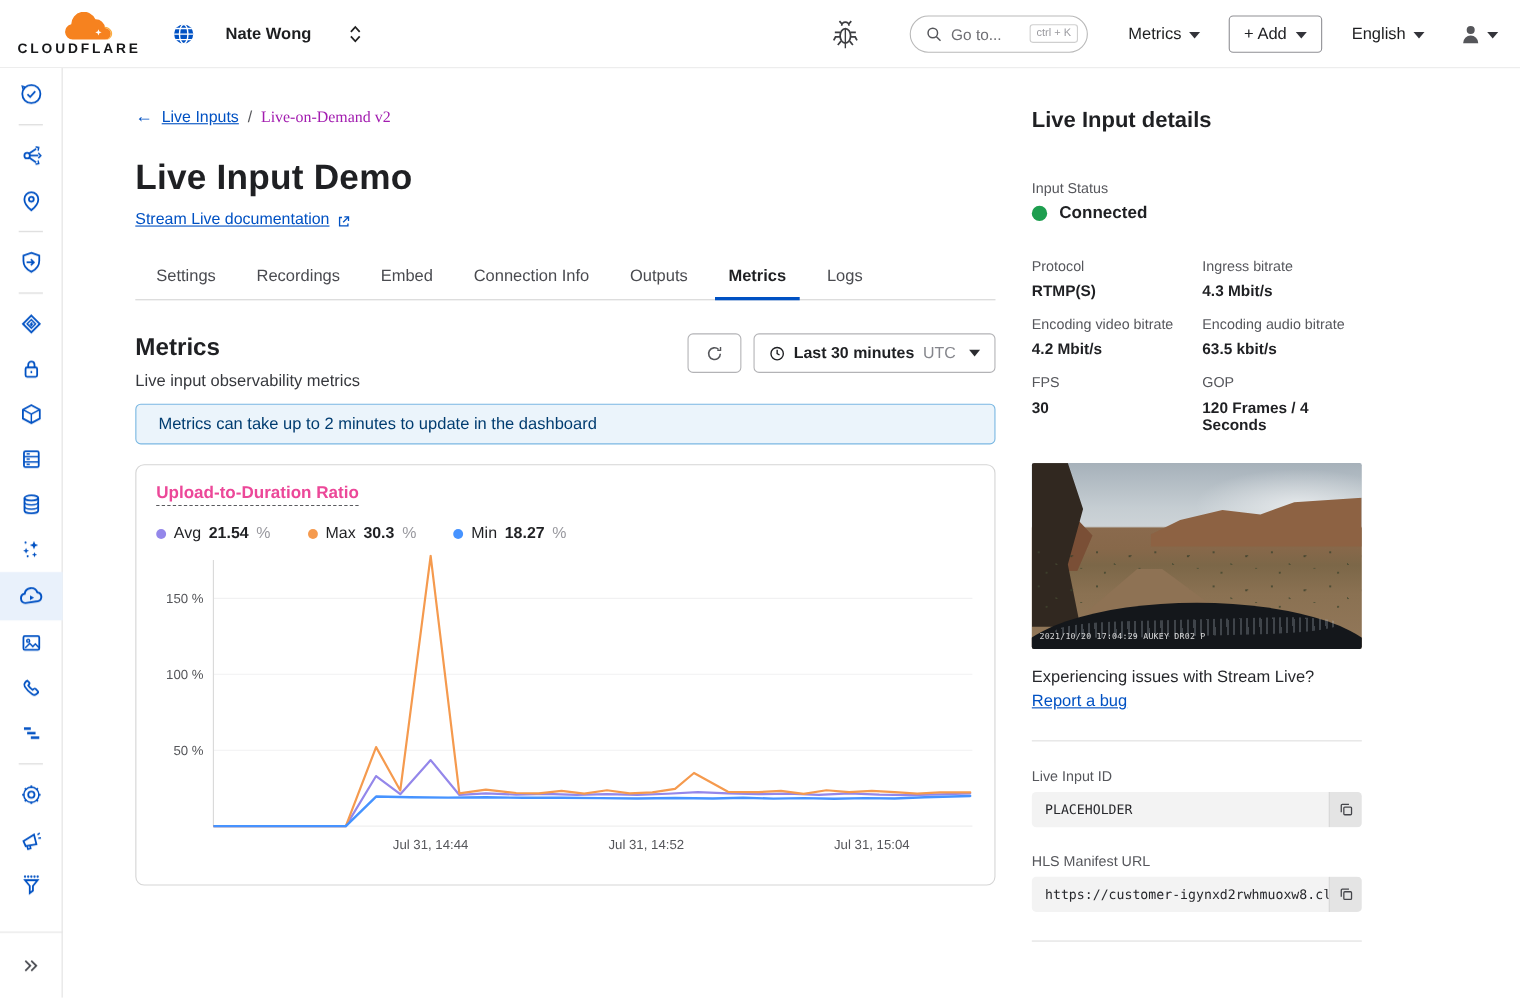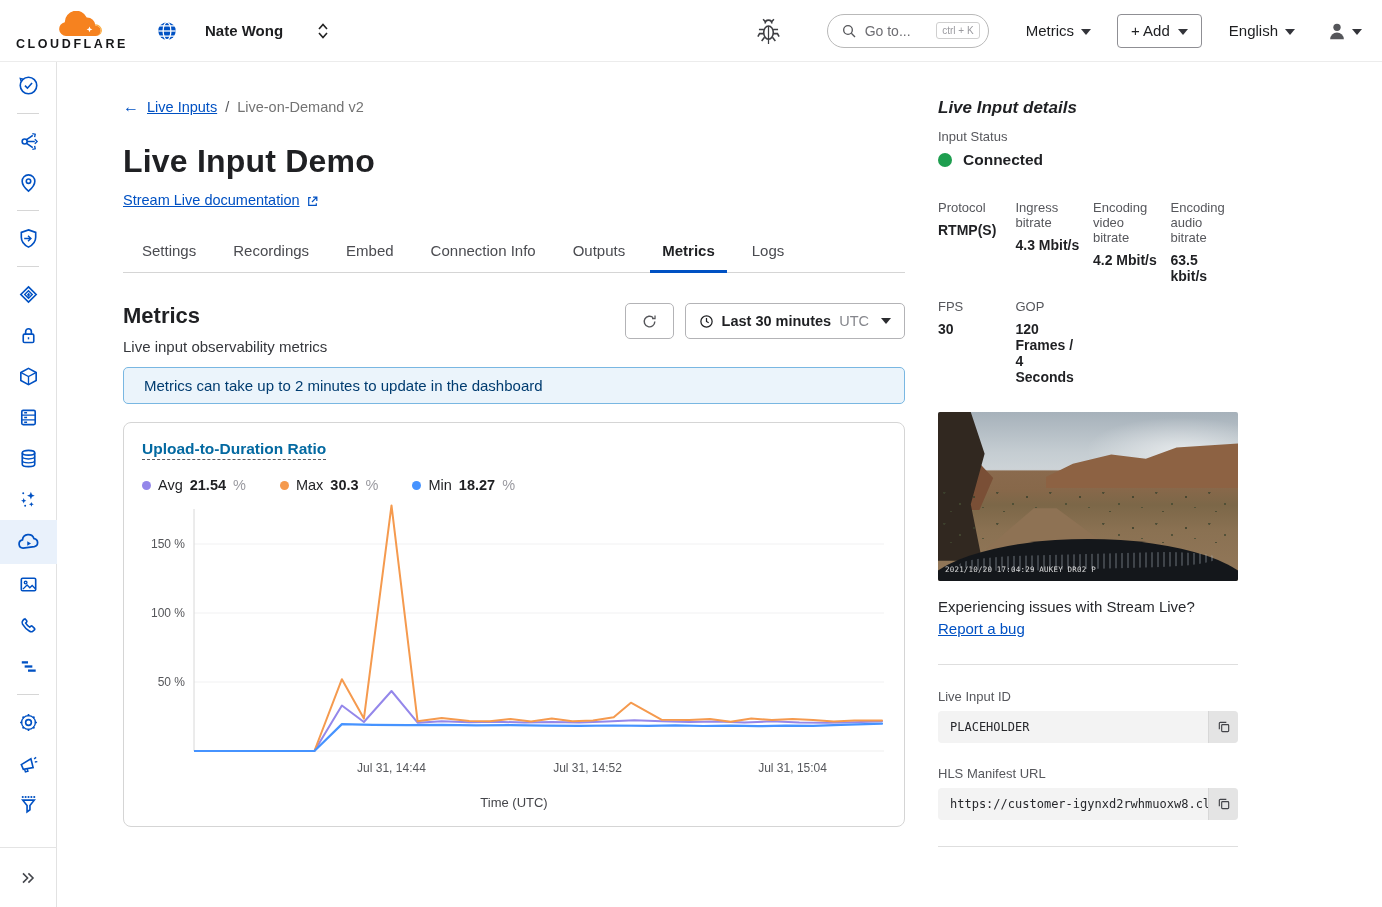--- a/index.html
+++ b/index.html
@@ -43,21 +43,21 @@
   
   .main { margin-left:57px; padding:36px 44px 0 66px; display:flex; gap:33px; }
   .left-col { width:782px; flex:none; }
   .right-col { width:300px; flex:none; padding-top:0; }
 
   
   .breadcrumb { display:flex; align-items:center; gap:8px; font-size:14.5px; }
   .back-arrow { color:var(--accent); font-size:16px; }
   .bc-link { color:var(--accent); text-decoration:underline; cursor:pointer; }
   .bc-sep { color:#55565a; }
-  .bc-current { color:#737373; }
+  .bc-current { color:#a21caf;font-family:Liberation Serif, serif; }
   h1.page-title { font-size:32px; font-weight:700; color:#1f2023; margin:27px 0 11px; letter-spacing:.2px; }
   .doc-link { display:inline-flex; align-items:flex-end; gap:6px; font-size:14.5px;
     color:var(--accent); text-decoration:underline; cursor:pointer; }
 
   
   .tabs { display:flex; gap:37px; margin-top:23px; padding-left:19px; border-bottom:1px solid #d5d5d5; }
   .tab { position:relative; padding:10px 0 13px; font-size:15px; color:#4a4b50; cursor:pointer; white-space:nowrap; }
   .tab.active { font-weight:700; color:#1f2023; }
   .tab.active::after { content:''; position:absolute; left:-12px; right:-12px; bottom:-1px;
     height:3px; background:var(--accent); }
@@ -75,37 +75,37 @@
   .range-tz { font-size:14.5px; color:#85868c; }
   .range-caret { width:0; height:0; border-left:5.5px solid transparent; border-right:5.5px solid transparent;
     border-top:6.5px solid #2b2c30; margin-left:4px; }
 
   
   .banner { margin-top:12px; border-radius:5px; padding:9px 20px; font-size:15px;
     background:var(--banner-bg); border:1px solid var(--banner-border); color:var(--banner-text); }
 
   
   .card { margin-top:18px; border:1px solid #d5d5d5; border-radius:8px; padding:17px 18px 10px; }
-  .card-title { font-size:15.5px; font-weight:700; color:#0369a1; }
+  .card-title { font-size:15.5px; font-weight:700; color:#ec4899; }
   .card-title span { border-bottom:1px dashed #595a5e; padding-bottom:2px; }
   .legend { display:flex; gap:34px; margin-top:19px; align-items:center; }
   .legend-item { display:flex; align-items:center; gap:7px; font-size:14.5px; color:#1f2023; }
   .legend-dot { width:9px; height:9px; border-radius:50%; flex:none; }
   .legend-val { font-weight:700; }
   .legend-unit { color:#9a9aa0; }
   .chart-wrap { margin-top:8px; }
   .axis-title { text-align:center; font-size:13px; color:#44454a; padding:2px 0 6px; }
 
   
-  .panel-h { font-size:17px; font-weight:700; color:#1f2023; margin-bottom:11px;font-style:italic; }
+  .panel-h { font-size:20px; font-weight:700; color:#1f2023; margin-bottom:42px; }
   .f-label { font-size:13px; color:#56575c; margin-bottom:7px; }
   .status-row { display:flex; align-items:center; gap:11px; margin-bottom:31px; }
   .status-dot { width:14px; height:14px; border-radius:50%; background:var(--status-green); }
   .status-text { font-size:15.5px; font-weight:700; color:#1f2023; }
-  .detail-grid { display:grid; grid-template-columns:1fr 1fr 1fr 1fr; row-gap:15px; column-gap:10px; }
+  .detail-grid { display:grid; grid-template-columns:1fr 1fr; row-gap:15px; column-gap:10px; }
   .f-value { font-size:14px; font-weight:700; color:#1f2023; }
 
   .thumb { position:relative; width:300px; height:169px; overflow:hidden; border-radius:2px; margin-top:27px;
     background:linear-gradient(180deg,#a6b1ba 0%,#c5cdd2 24%,#cdd3d7 34%,#8a6a4d 35%,#87684a 46%,#7c6748 55%,#8a7152 70%,#93785a 100%);text-align:right; }
   .thumb .sky-light { position:absolute; top:0; right:0; width:55%; height:32%;
     background:radial-gradient(130px 45px at 65% 70%, rgba(255,255,255,.55), transparent 72%); }
   .thumb .mesa-r { position:absolute; right:0; top:15%; width:64%; height:30%; background:#8d6243;
     clip-path:polygon(0 78%,14% 52%,34% 34%,52% 42%,68% 20%,100% 12%,100% 100%,0 100%); }
   .thumb .mesa-l { position:absolute; left:0; top:8%; width:46%; height:50%; background:#7a4f36;
     clip-path:polygon(0 0,12% 10%,24% 34%,40% 62%,30% 100%,0 100%); }
@@ -429,21 +429,20 @@
             <text x="43" y="47.00000000000003" text-anchor="end" fill="#55565a" font-size="12">150 %</text>
             <line x1="52" y1="8" x2="52" y2="250" stroke="#d8d8d8" stroke-width="1"></line>
             <line x1="52" y1="250" x2="742" y2="250" stroke="#efefef" stroke-width="1"></line>
             <text x="249.456" y="271" text-anchor="middle" fill="#55565a" font-size="12">Jul 31, 14:44</text>
             <text x="445.53599999999994" y="271" text-anchor="middle" fill="#55565a" font-size="12">Jul 31, 14:52</text>
             <text x="650.56" y="271" text-anchor="middle" fill="#55565a" font-size="12">Jul 31, 15:04</text>
             <polyline points="52.0,250.0 172.4,250.0 199.9,204.5 221.9,221.0 249.5,190.0 275.6,221.7 299.7,220.3 327.2,221.3 354.7,220.7 382.2,221.6 409.8,221.0 437.3,221.6 464.8,220.6 492.3,219.2 519.8,220.2 547.4,221.0 574.9,220.5 602.4,221.6 629.9,220.3 657.4,221.4 685.0,221.8 712.5,221.2 740.0,220.2" fill="none" stroke="#9487ea" stroke-width="2" stroke-linejoin="round" stroke-linecap="round" clip-path="url(#plotclip)"></polyline>
             <polyline points="52.0,250.0 172.4,250.0 199.9,178.2 221.9,217.6 249.5,4.4 275.6,220.3 299.7,216.9 327.2,219.9 347.8,220.2 368.5,218.0 389.1,220.5 409.8,217.4 430.4,220.2 451.0,219.4 471.7,216.2 488.9,201.7 519.8,218.8 547.4,219.1 568.0,218.0 588.6,220.7 609.3,217.4 629.9,219.1 650.6,218.0 671.2,219.1 691.8,220.5 712.5,219.4 740.0,219.4" fill="none" stroke="#f59a4e" stroke-width="2" stroke-linejoin="round" stroke-linecap="round" clip-path="url(#plotclip)"></polyline>
             <polyline points="52.0,250.0 172.4,250.0 199.9,223.1 230.9,223.8 265.3,224.1 299.7,223.8 334.1,224.3 368.5,224.2 402.9,224.6 437.3,224.9 471.7,224.5 506.1,224.9 533.6,224.3 561.1,225.0 588.6,224.6 616.2,225.2 643.7,224.6 671.2,224.9 698.7,223.8 740.0,222.7" fill="none" stroke="#4693ff" stroke-width="2.2" stroke-linejoin="round" stroke-linecap="round" clip-path="url(#plotclip)"></polyline>
           </svg>
-        <div class="axis-title">Time (UTC)</div>
       </div>
     </div>
   </div>
 
   <div class="right-col">
     <div class="panel-h">Live Input details</div>
 
     <div class="f-label">Input Status</div>
     <div class="status-row">
       <span class="status-dot"></span>

